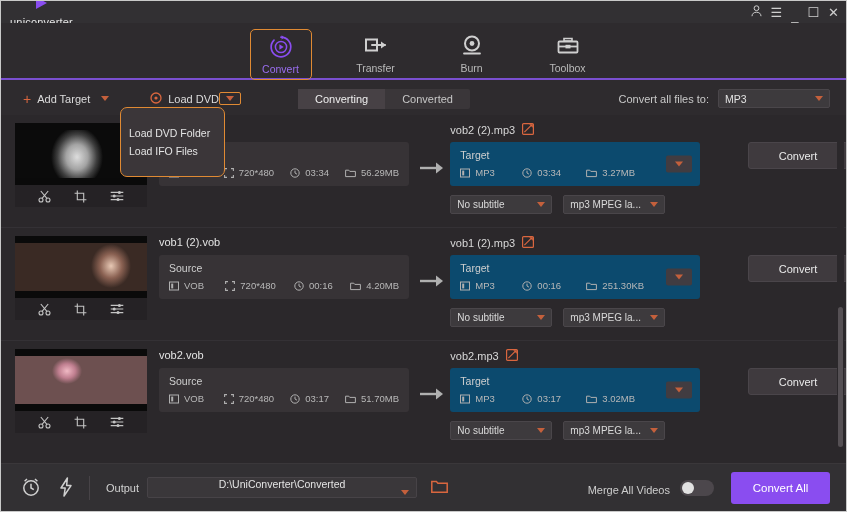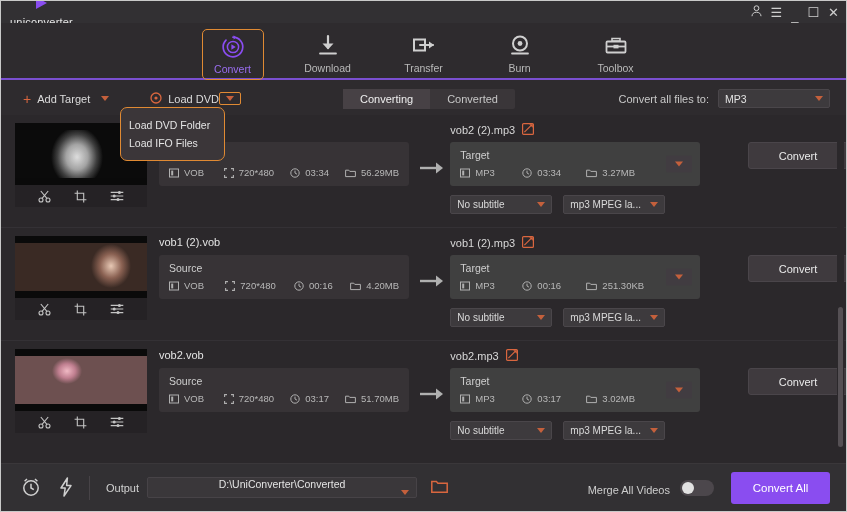--- a/index.html
+++ b/index.html
@@ -72,21 +72,21 @@
   .tb-addfiles { margin-left:22px; }
   .tb-loaddvd  { margin-left:36px; }
   .plus-ico { color:#d9663f; font-size:14px; line-height:1; }
   .caret {
     width:0;height:0;border-left:4px solid transparent;
     border-right:4px solid transparent;border-top:5px solid #c4603c;
   }
   .caret-btn { padding:2px 5px; display:flex; align-items:center; cursor:pointer; }
   .caret-btn.boxed { border:1.5px solid #e08a33; border-radius:2px; padding:3px 6px; }
 
-  .tabs { margin-left:102px; display:flex; background:#3a3639; border-radius:2px; }
+  .tabs { margin-left:57px; display:flex; background:#3a3639; border-radius:2px; }
   .tab {
     padding:4px 17px; font-size:11px; color:#c7c7c7; cursor:pointer;
   }
   .tab.active { background:#474145; color:#efefef; }
 
   .convert-all-to {
     margin-left:auto; margin-right:18px;
     display:flex; align-items:center; gap:9px;
   }
   .cat-label { font-size:11px; color:#c9c9c9; }
@@ -94,21 +94,21 @@
     width:112px; height:19px; background:#3d3a3d; border:1px solid #4a464a;
     border-radius:2px; display:flex; align-items:center;
     padding:0 6px; font-size:10.5px; color:#e2e2e2; cursor:pointer;
   }
   .cat-select .caret { margin-left:auto; }
 
   
   .dvd-menu {
     position:absolute; left:119px; top:106px; width:105px;
     background:#3b3639; border:1.5px solid #e08a33; border-radius:7px;
-    padding:8px 0; z-index:40;
+    padding:16px 0; z-index:40;
   }
   .dvd-menu .mi {
     padding:3px 8px; font-size:10.5px; color:#e4e4e4; cursor:pointer;
     white-space:nowrap;
   }
 
   
   .list {
     position:absolute; left:0; top:114px; width:847px; height:349px;
     background:#2b282b; overflow:hidden;
@@ -151,21 +151,21 @@
 
   .arrow-col {
     width:38px; display:flex; align-items:center; justify-content:center;
     height:90px; color:#b0b0b0;
   }
 
   
   .tgt-col { width:300px; }
   .tgt-name-row { display:flex; align-items:center; gap:7px; margin-bottom:6px; height:13px; }
   .tgt-box {
-    background:#404040; border-radius:3px; padding:7px 10px 8px; width:250px;
+    background:#0c4a6e; border-radius:3px; padding:7px 10px 8px; width:250px;
     display:flex; align-items:flex-start; position:relative;
   }
   .tgt-box .tgt-caret {
     position:absolute; right:8px; top:50%; transform:translateY(-50%);
     width:26px; height:17px; background:#413c41; border-radius:2px;
     display:flex; align-items:center; justify-content:center; cursor:pointer;
   }
   .m-mp3 { width:62px; }
   .selects { display:flex; gap:11px; margin-top:9px; }
   .sel {
@@ -260,30 +260,20 @@
         <svg width="26" height="26" viewBox="0 0 26 26">
           <path d="M13 3.2a9.8 9.8 0 1 1-7 2.9" fill="none" stroke="#8a4df0" stroke-width="1.7" stroke-linecap="round"></path>
           <path d="M13.6 1.2l2.6 2.2-2.6 2.2z" fill="#8a4df0"></path>
           <circle cx="13" cy="13" r="5.6" fill="none" stroke="#8a4df0" stroke-width="1.5"></circle>
           <path d="M11.4 10.3l4.3 2.7-4.3 2.7z" fill="#8a4df0"></path>
         </svg>
       </div>
       <div class="nv-label">Convert</div>
     </div>
 
-    <div class="nav-item">
-      <div class="nav-ico">
-        <svg width="22" height="24" viewBox="0 0 22 24">
-          <path d="M11 2v12" stroke="#cfcfcf" stroke-width="2.2" stroke-linecap="round"></path>
-          <path d="M5.5 9.5L11 15.5 16.5 9.5z" fill="#cfcfcf"></path>
-          <path d="M3 19.5h16" stroke="#cfcfcf" stroke-width="1.8" stroke-linecap="round"></path>
-        </svg>
-      </div>
-      <div class="nv-label">Download</div>
-    </div>
 
     <div class="nav-item">
       <div class="nav-ico">
         <svg width="26" height="24" viewBox="0 0 26 24">
           <path d="M3 5.5h11v11H3z" fill="none" stroke="#cfcfcf" stroke-width="2"></path>
           <path d="M9 11h13" stroke="#cfcfcf" stroke-width="2" stroke-linecap="round"></path>
           <path d="M18 7.5L23 11l-5 3.5z" fill="#cfcfcf"></path>
         </svg>
       </div>
       <div class="nv-label">Transfer</div>

